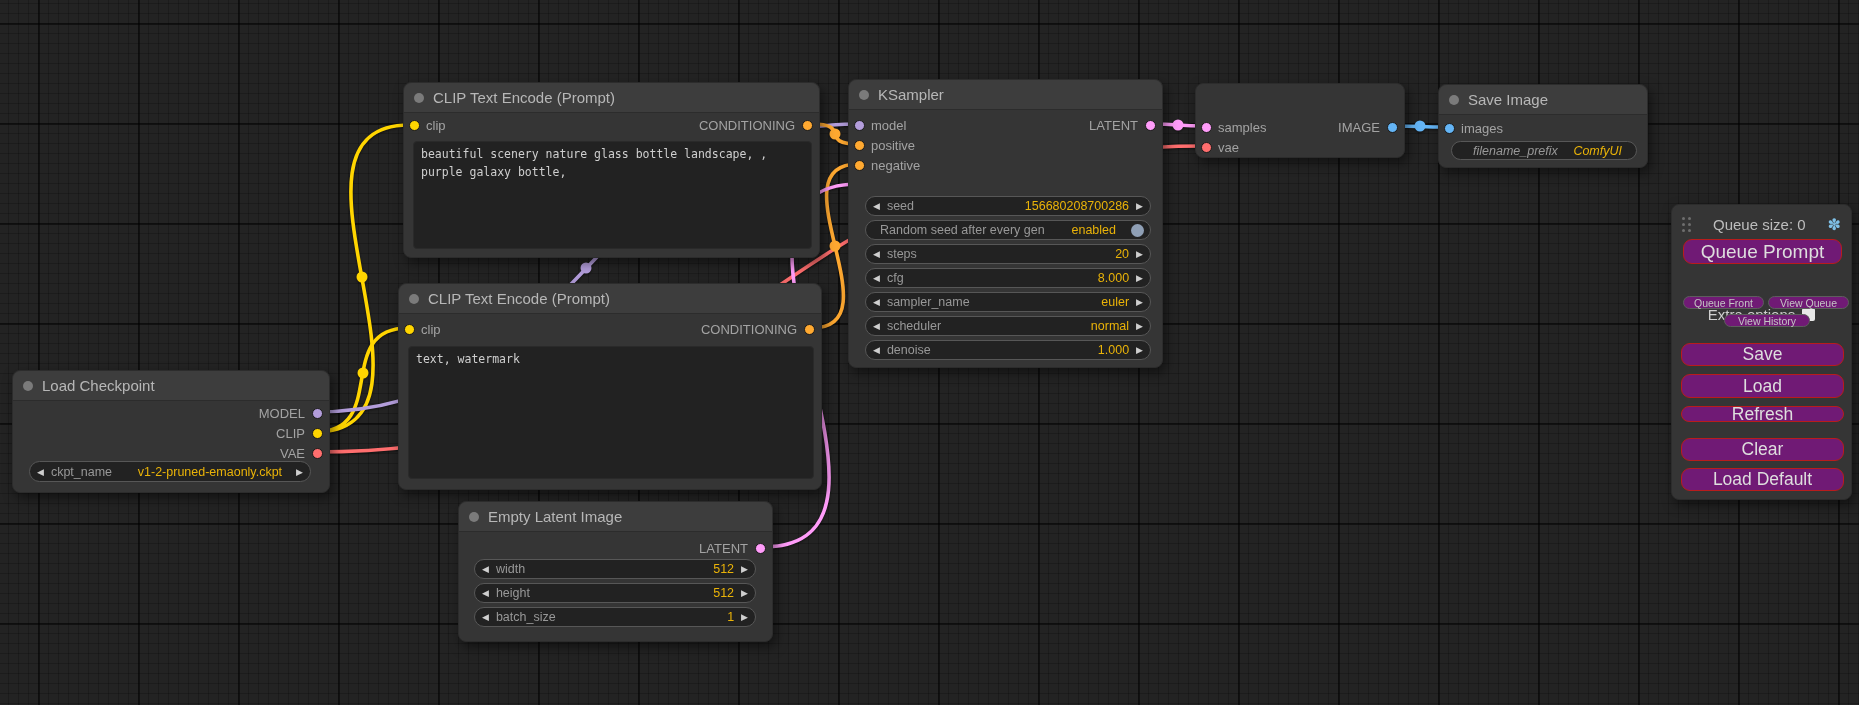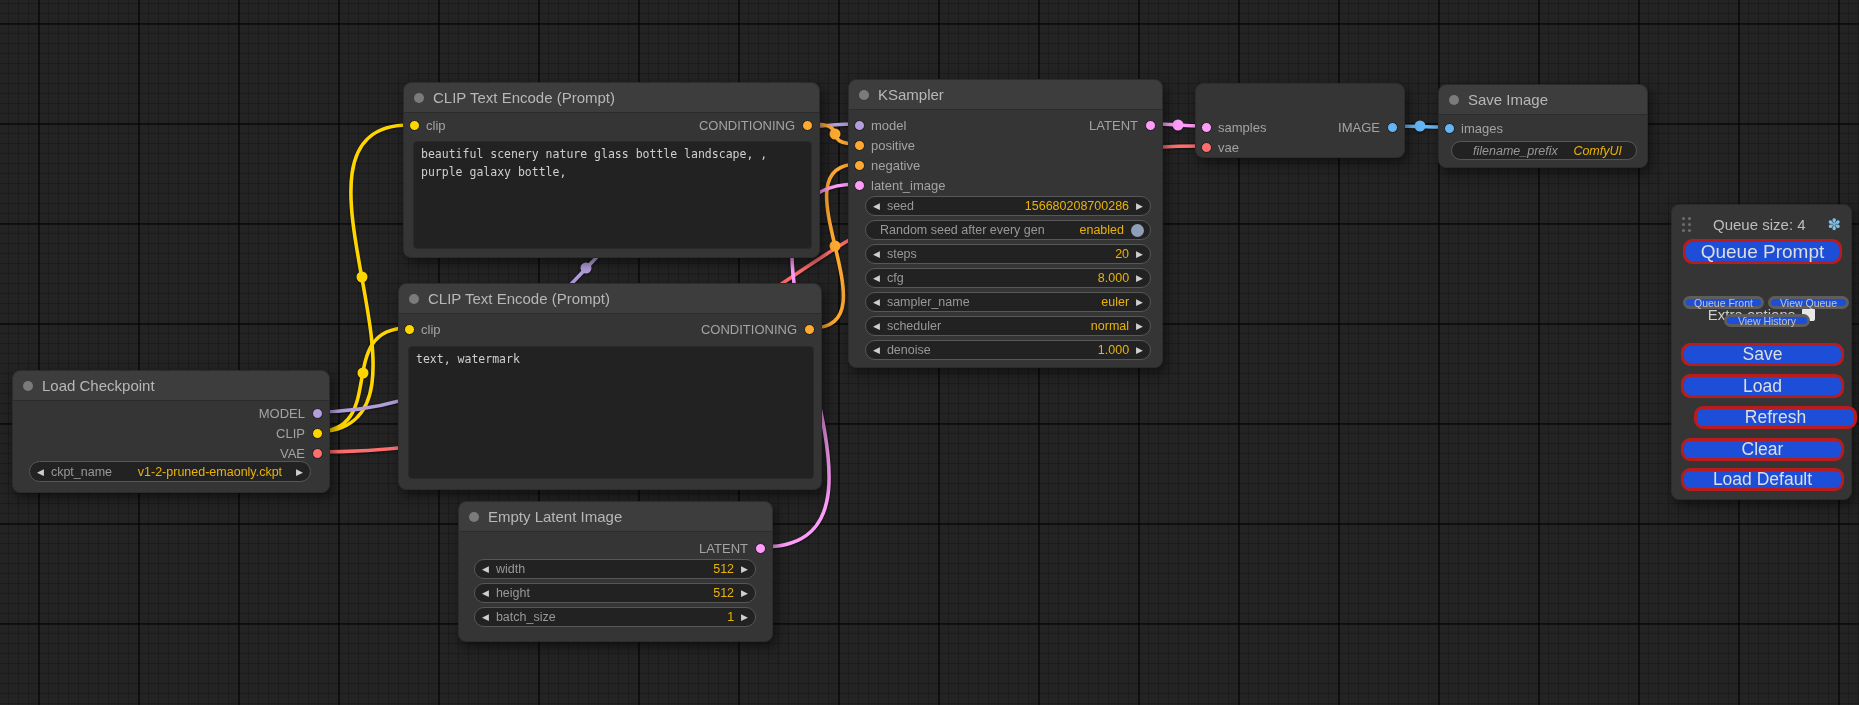--- a/index.html
+++ b/index.html
@@ -49,21 +49,21 @@
   .wvalue{margin-left:auto;margin-right:7px;color:#eab308;white-space:nowrap;}
   .warr{color:#cfcfcf;font-size:9px;flex:0 0 auto;cursor:pointer;}
   .wtoggle{width:13px;height:13px;border-radius:50%;flex:0 0 auto;margin-right:-1px;}
 
   #queue-panel{
     position:absolute;z-index:3;background:#353535;border:1px solid #2c2c2c;border-radius:8px;
     box-shadow:3px 5px 12px rgba(0,0,0,.5);box-sizing:border-box;
   }
   .pbtn{
     position:absolute;display:flex;align-items:center;justify-content:center;
-    background:#1d4ed8;border:3px solid #b91c1c;border-radius:9px;color:#dedede;
+    background:#701a75;border:1px solid #b91c1c;border-radius:9px;color:#dedede;
     font-size:17.5px;box-sizing:border-box;cursor:pointer;
   }
   .pbtn.small{font-size:10.5px;color:#c4c4c4;border-radius:8px;border-color:#5d5d5d;}
   .phead{position:absolute;left:0;right:0;top:8px;height:22px;display:flex;align-items:center;}
   .ptitle{flex:1;text-align:center;color:#bdbdbd;font-size:15px;}
   .drag-dots{display:grid;grid-template-columns:3px 3px;grid-gap:3px;margin-left:10px;}
   .drag-dots span{width:3px;height:3px;border-radius:50%;background:#6e6e6e;}
   .extra{position:absolute;left:0;right:0;display:flex;align-items:center;justify-content:center;color:#cfcfcf;font-size:15px;gap:7px;margin-top:35px;}
   .chk{width:13px;height:13px;background:#e8e8e8;border-radius:2px;cursor:pointer;}
   .gear{margin-right:10px;font-size:16px;cursor:pointer;}
@@ -190,36 +190,32 @@
         <span class="sl">model</span>
       </div>
     <div class="slot" style="top:56px">
         <span class="port in" style="background: rgb(255, 169, 49);"></span>
         <span class="sl">positive</span>
       </div>
     <div class="slot" style="top:76px">
         <span class="port in" style="background: rgb(255, 169, 49);"></span>
         <span class="sl">negative</span>
       </div>
-    <div class="slot" style="top:96px">
-        <span class="port in" style="background: rgb(255, 156, 249);"></span>
-        <span class="sl">latent_image</span>
-      </div>
     <div class="slot right" style="top:36px">
         <span class="sl">LATENT</span>
         <span class="port out" style="background: rgb(255, 156, 249);"></span>
       </div>
 
     <div class="widget" style="left:16px;top:116px;width:286px;">
       <span class="warr">◀</span>
       <span class="wlabel">seed</span>
       <span class="wvalue">156680208700286</span>
       <span class="warr">▶</span>
     </div>
-    <div class="widget" style="left:16px;top:140px;width:286px;">
+    <div class="widget" style="left:16px;top:140px;width:286px;gap:8px;">
       <span class="wlabel">Random seed after every gen</span>
       <span class="wvalue">enabled</span>
       <span class="wtoggle" style="background: rgb(143, 159, 181);"></span>
     </div>
     <div class="widget" style="left:16px;top:164px;width:286px;">
       <span class="warr">◀</span>
       <span class="wlabel">steps</span>
       <span class="wvalue">20</span>
       <span class="warr">▶</span>
     </div>
@@ -282,31 +278,31 @@
   <div id="queue-panel" style="left:1671px;top:204px;width:181px;height:296px;">
     <div class="phead">
       <span class="drag-dots">
           <span></span>
           <span></span>
           <span></span>
           <span></span>
           <span></span>
           <span></span>
         </span>
-      <span class="ptitle">Queue size: 4</span>
+      <span class="ptitle">Queue size: 0</span>
       <span class="gear" style="color: rgb(127, 193, 232);">✽</span>
     </div>
     <div class="pbtn" style="left:11px;top:34px;width:159px;height:25px;font-size:19px;">Queue Prompt</div>
     <div class="extra" style="top:66px;">
       <span>Extra options</span>
       <span class="chk"></span>
     </div>
     <div class="pbtn small" style="left:11px;top:91px;width:81px;height:13px;">Queue Front</div>
     <div class="pbtn small" style="left:96px;top:91px;width:81px;height:13px;">View Queue</div>
     <div class="pbtn small" style="left:52px;top:109px;width:86px;height:13px;">View History</div>
     <div class="pbtn" style="left:9px;top:138px;width:163px;height:23px;">Save</div>
     <div class="pbtn" style="left:9px;top:169px;width:163px;height:24px;">Load</div>
-    <div class="pbtn" style="left:9px;top:201px;width:163px;height:23px;margin-left:13px;">Refresh</div>
+    <div class="pbtn" style="left:9px;top:201px;width:163px;height:16px;">Refresh</div>
     <div class="pbtn" style="left:9px;top:233px;width:163px;height:23px;">Clear</div>
     <div class="pbtn" style="left:9px;top:263px;width:163px;height:23px;">Load Default</div>
   </div>
 
 </div>
 
 </body></html>

